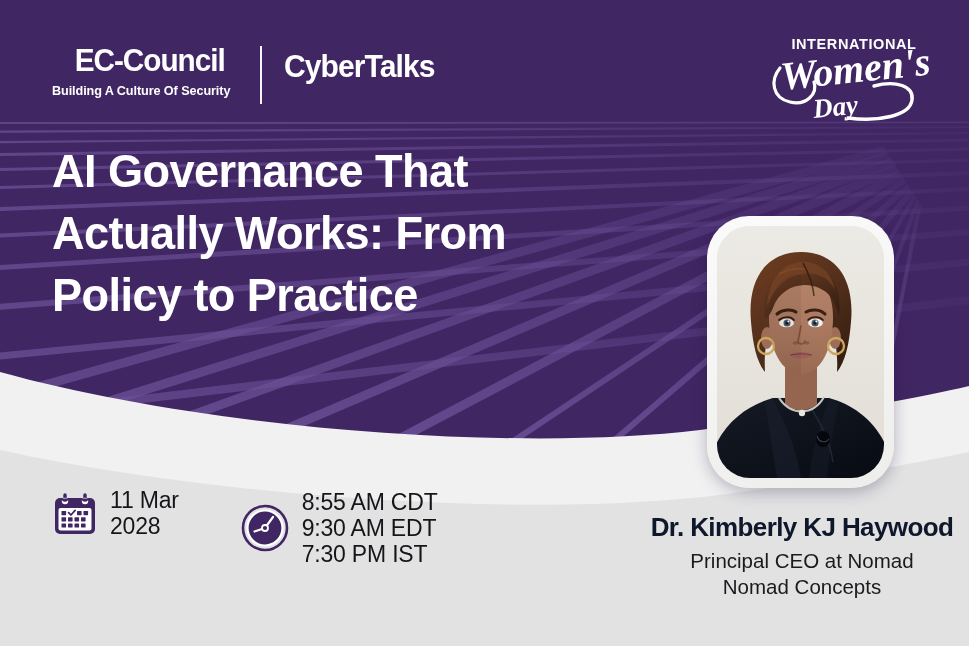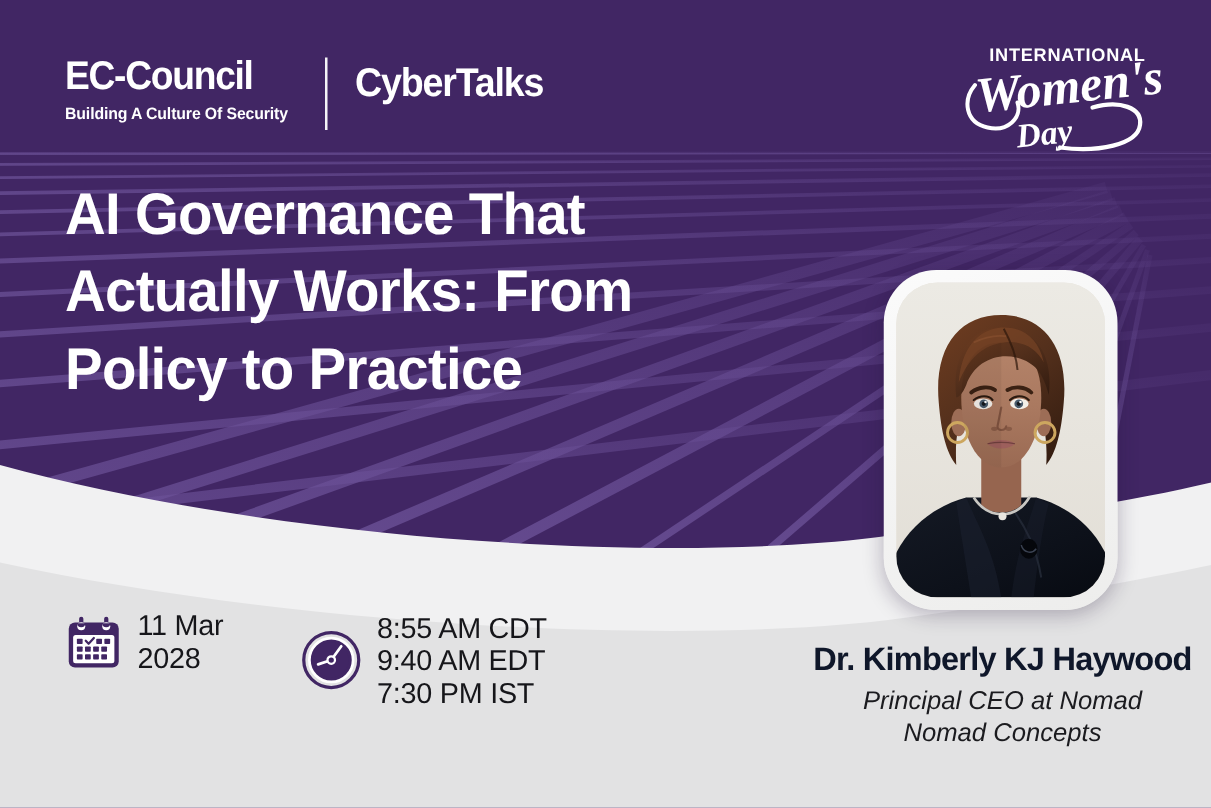--- a/index.html
+++ b/index.html
@@ -14,21 +14,21 @@
 
   
   .purple-panel { position:absolute; left:0; top:0; width:969px; height:470px; overflow:hidden; }
   .purple-bg { position:absolute; inset:0; background:#412664; }
   .grid-svg { position:absolute; left:0; top:0; width:969px; height:470px; }
 
   
   .curve-svg { position:absolute; left:0; top:0; width:969px; height:646px; pointer-events:none; }
 
   
-  .header { position:absolute; left:52px; top:44px; display:flex; align-items:flex-start; }
+  .header { position:absolute; left:52px; top:44px; display:flex; align-items:flex-start;text-align:right; }
   .ecc-block { display:flex; flex-direction:column; }
   .ecc-name {
     font-family:"Liberation Sans", sans-serif;
     font-weight:700; font-size:32px; letter-spacing:-1.1px;
     color:#ffffff; line-height:1; transform:scaleX(.93); transform-origin:left center;
     white-space:nowrap;
   }
   .ecc-tag {
     font-weight:700; font-size:13.2px; color:#ffffff;
     letter-spacing:-0.1px; margin-top:7px; transform:scaleX(.96);
@@ -77,21 +77,21 @@
   }
   .photo-inner svg { position:absolute; left:0; top:0; width:100%; height:100%; }
 
   .speaker-name {
     position:absolute; left:634px; top:512px; width:336px; text-align:center;
     font-size:26px; font-weight:700; color:#0f172a; letter-spacing:-0.6px;
     white-space:nowrap;
   }
   .speaker-role {
     position:absolute; left:634px; top:548px; width:336px; text-align:center;
-    font-size:20.5px; font-style:italic; color:#1b1b1f; line-height:1.28;
+    font-size:20.5px; color:#1b1b1f; line-height:1.28;
   }
   .speaker-role div { white-space:nowrap; }
 </style>
 </head>
 <body>
 
 <div id="stage">
 
   <div class="purple-panel">
     <div class="purple-bg"></div>
@@ -234,21 +234,21 @@
         <circle cx="24" cy="24" r="22" fill="none" stroke="#412664" stroke-width="2.6"></circle>
         <circle cx="24" cy="24" r="17.5" fill="#412664"></circle>
         <circle cx="24" cy="24" r="17.5" fill="none" stroke="#ffffff" stroke-width="2.2"></circle>
         <circle cx="24" cy="24" r="14" fill="#412664"></circle>
         <path d="M24 24 L32 13" stroke="#ffffff" stroke-width="2.2" stroke-linecap="round"></path>
         <path d="M24 24 L13.5 27.5" stroke="#ffffff" stroke-width="2.2" stroke-linecap="round"></path>
         <circle cx="24" cy="24" r="3" fill="#412664" stroke="#ffffff" stroke-width="1.8"></circle>
       </svg>
       <div class="info-text time-block">
         <div>8:55 AM CDT</div>
-        <div>9:40 AM EDT</div>
+        <div>9:30 AM EDT</div>
         <div>7:30 PM IST</div>
       </div>
     </div>
   </div>
 
   <div class="photo-frame">
     <div class="photo-inner">
       <svg viewBox="0 0 167 252" preserveAspectRatio="xMidYMid slice">
         <defs>
           <linearGradient id="bgp" x1="0" y1="0" x2="0" y2="1">

